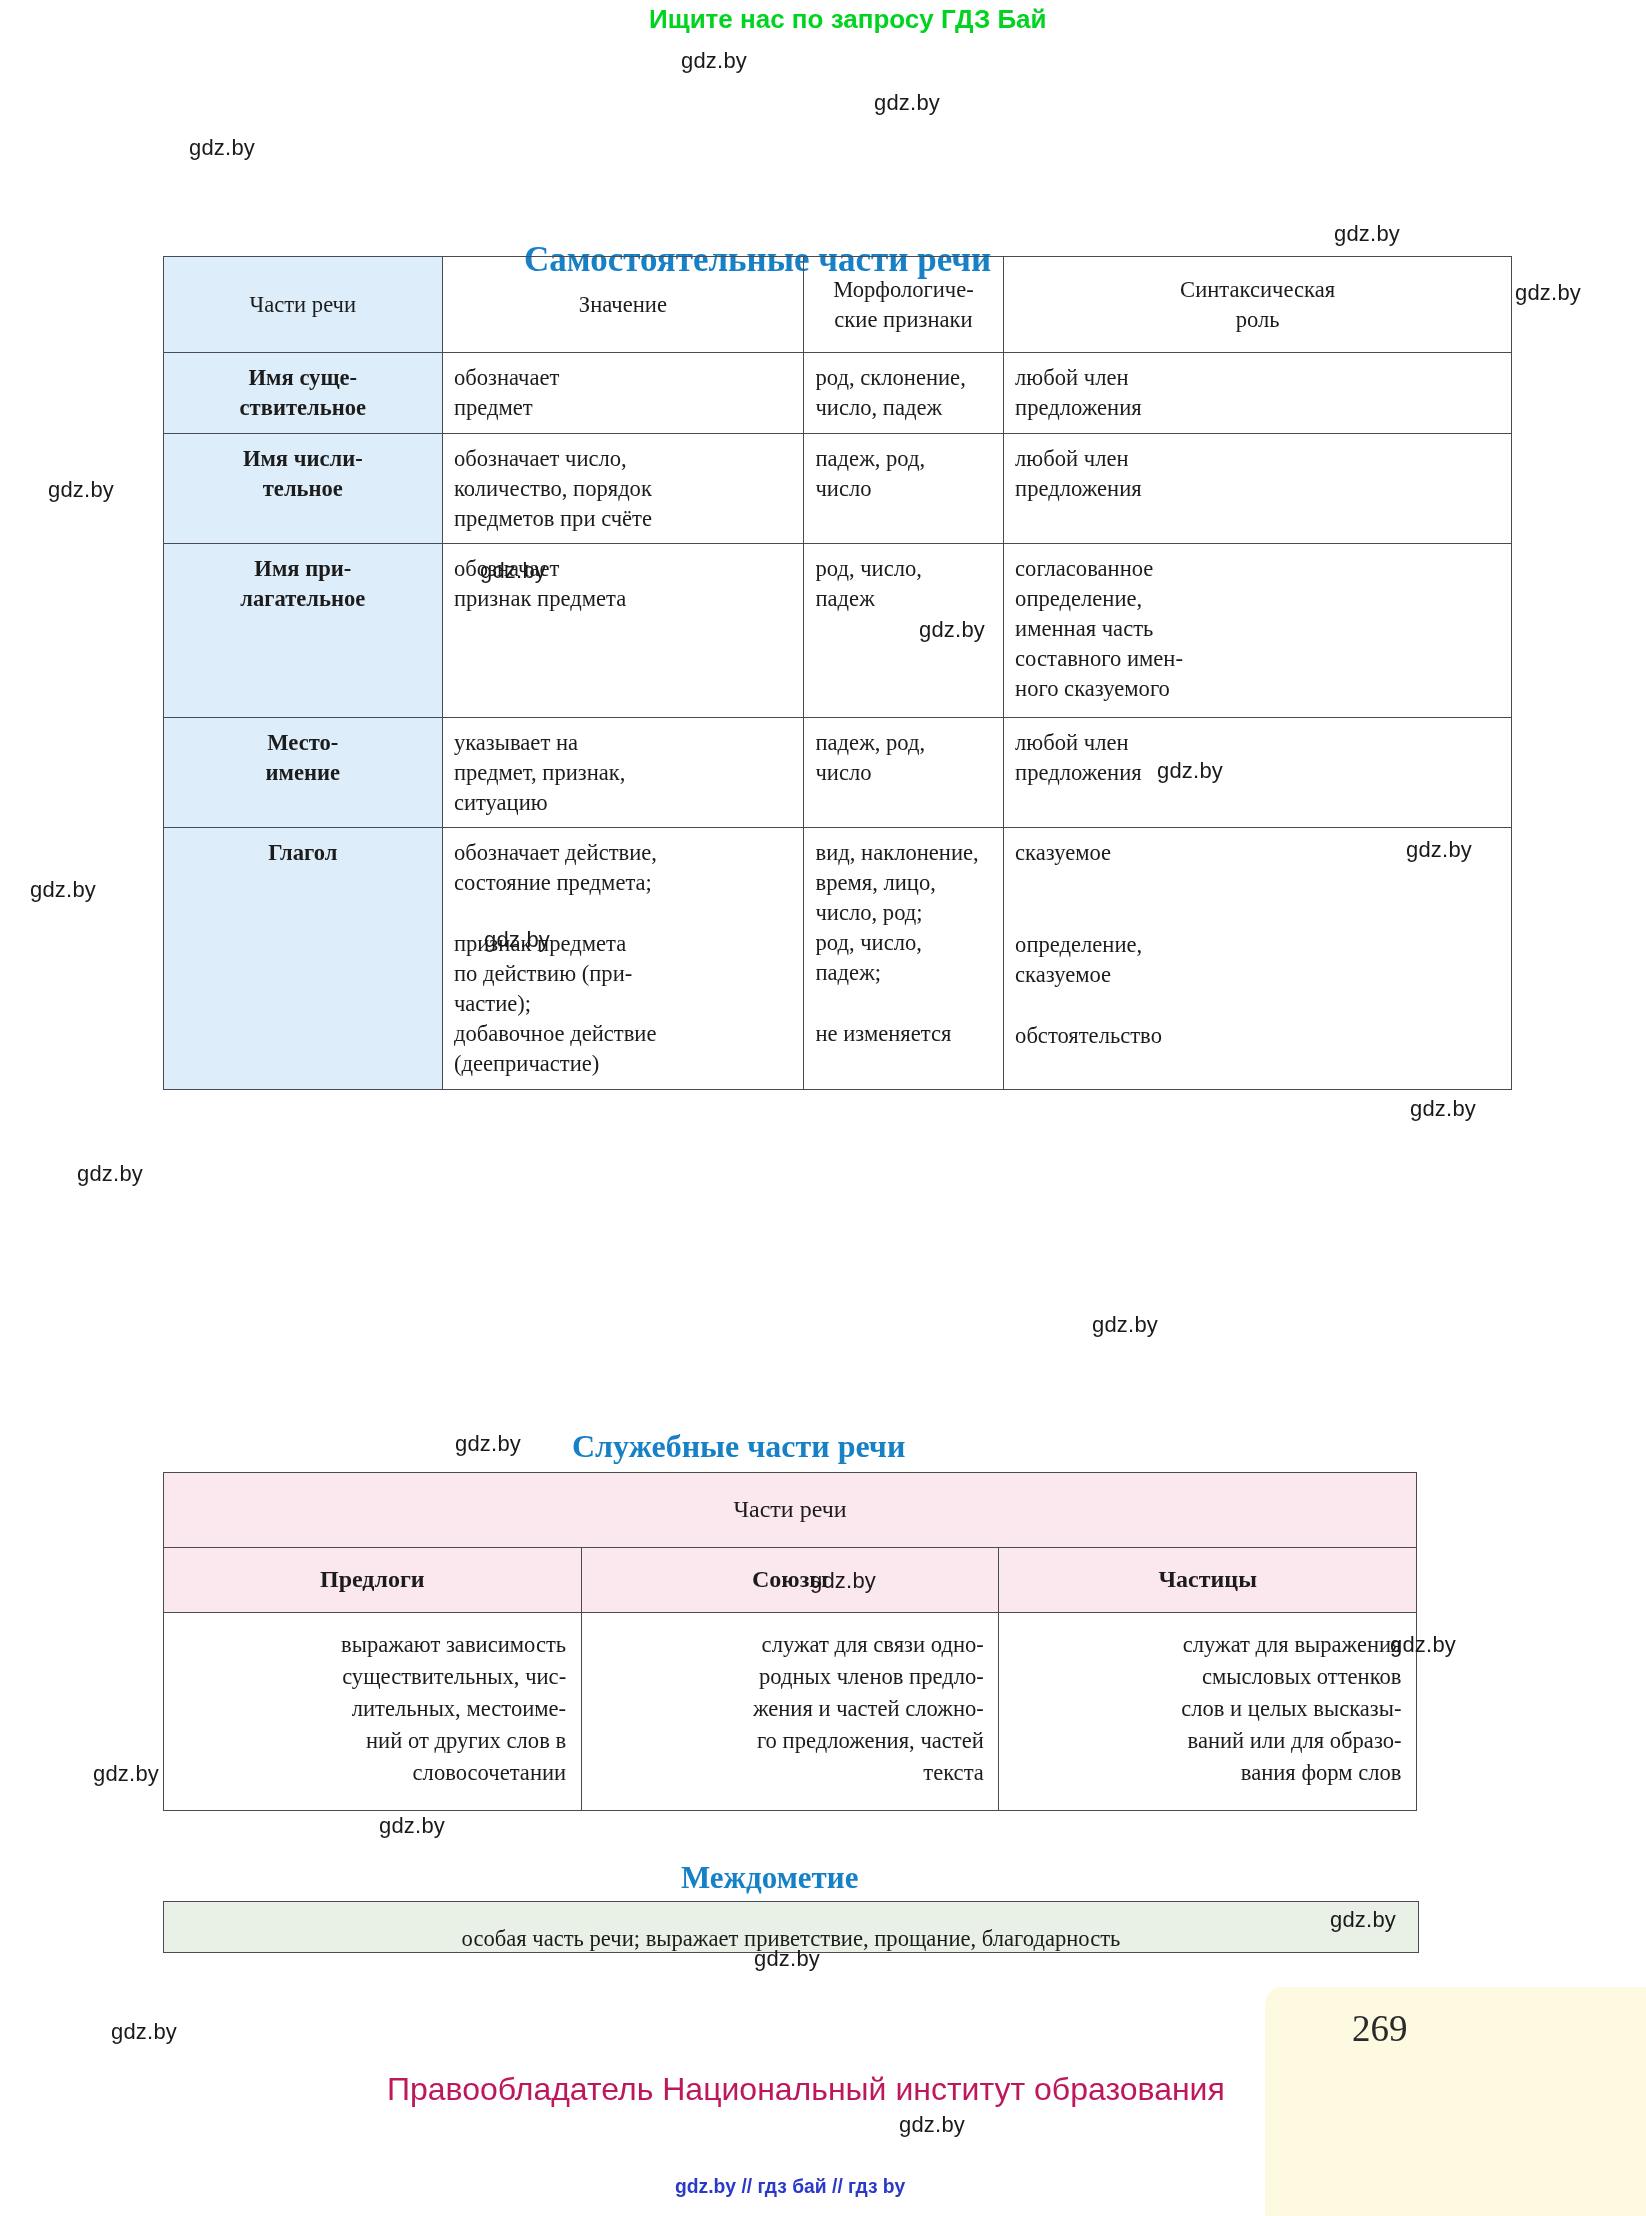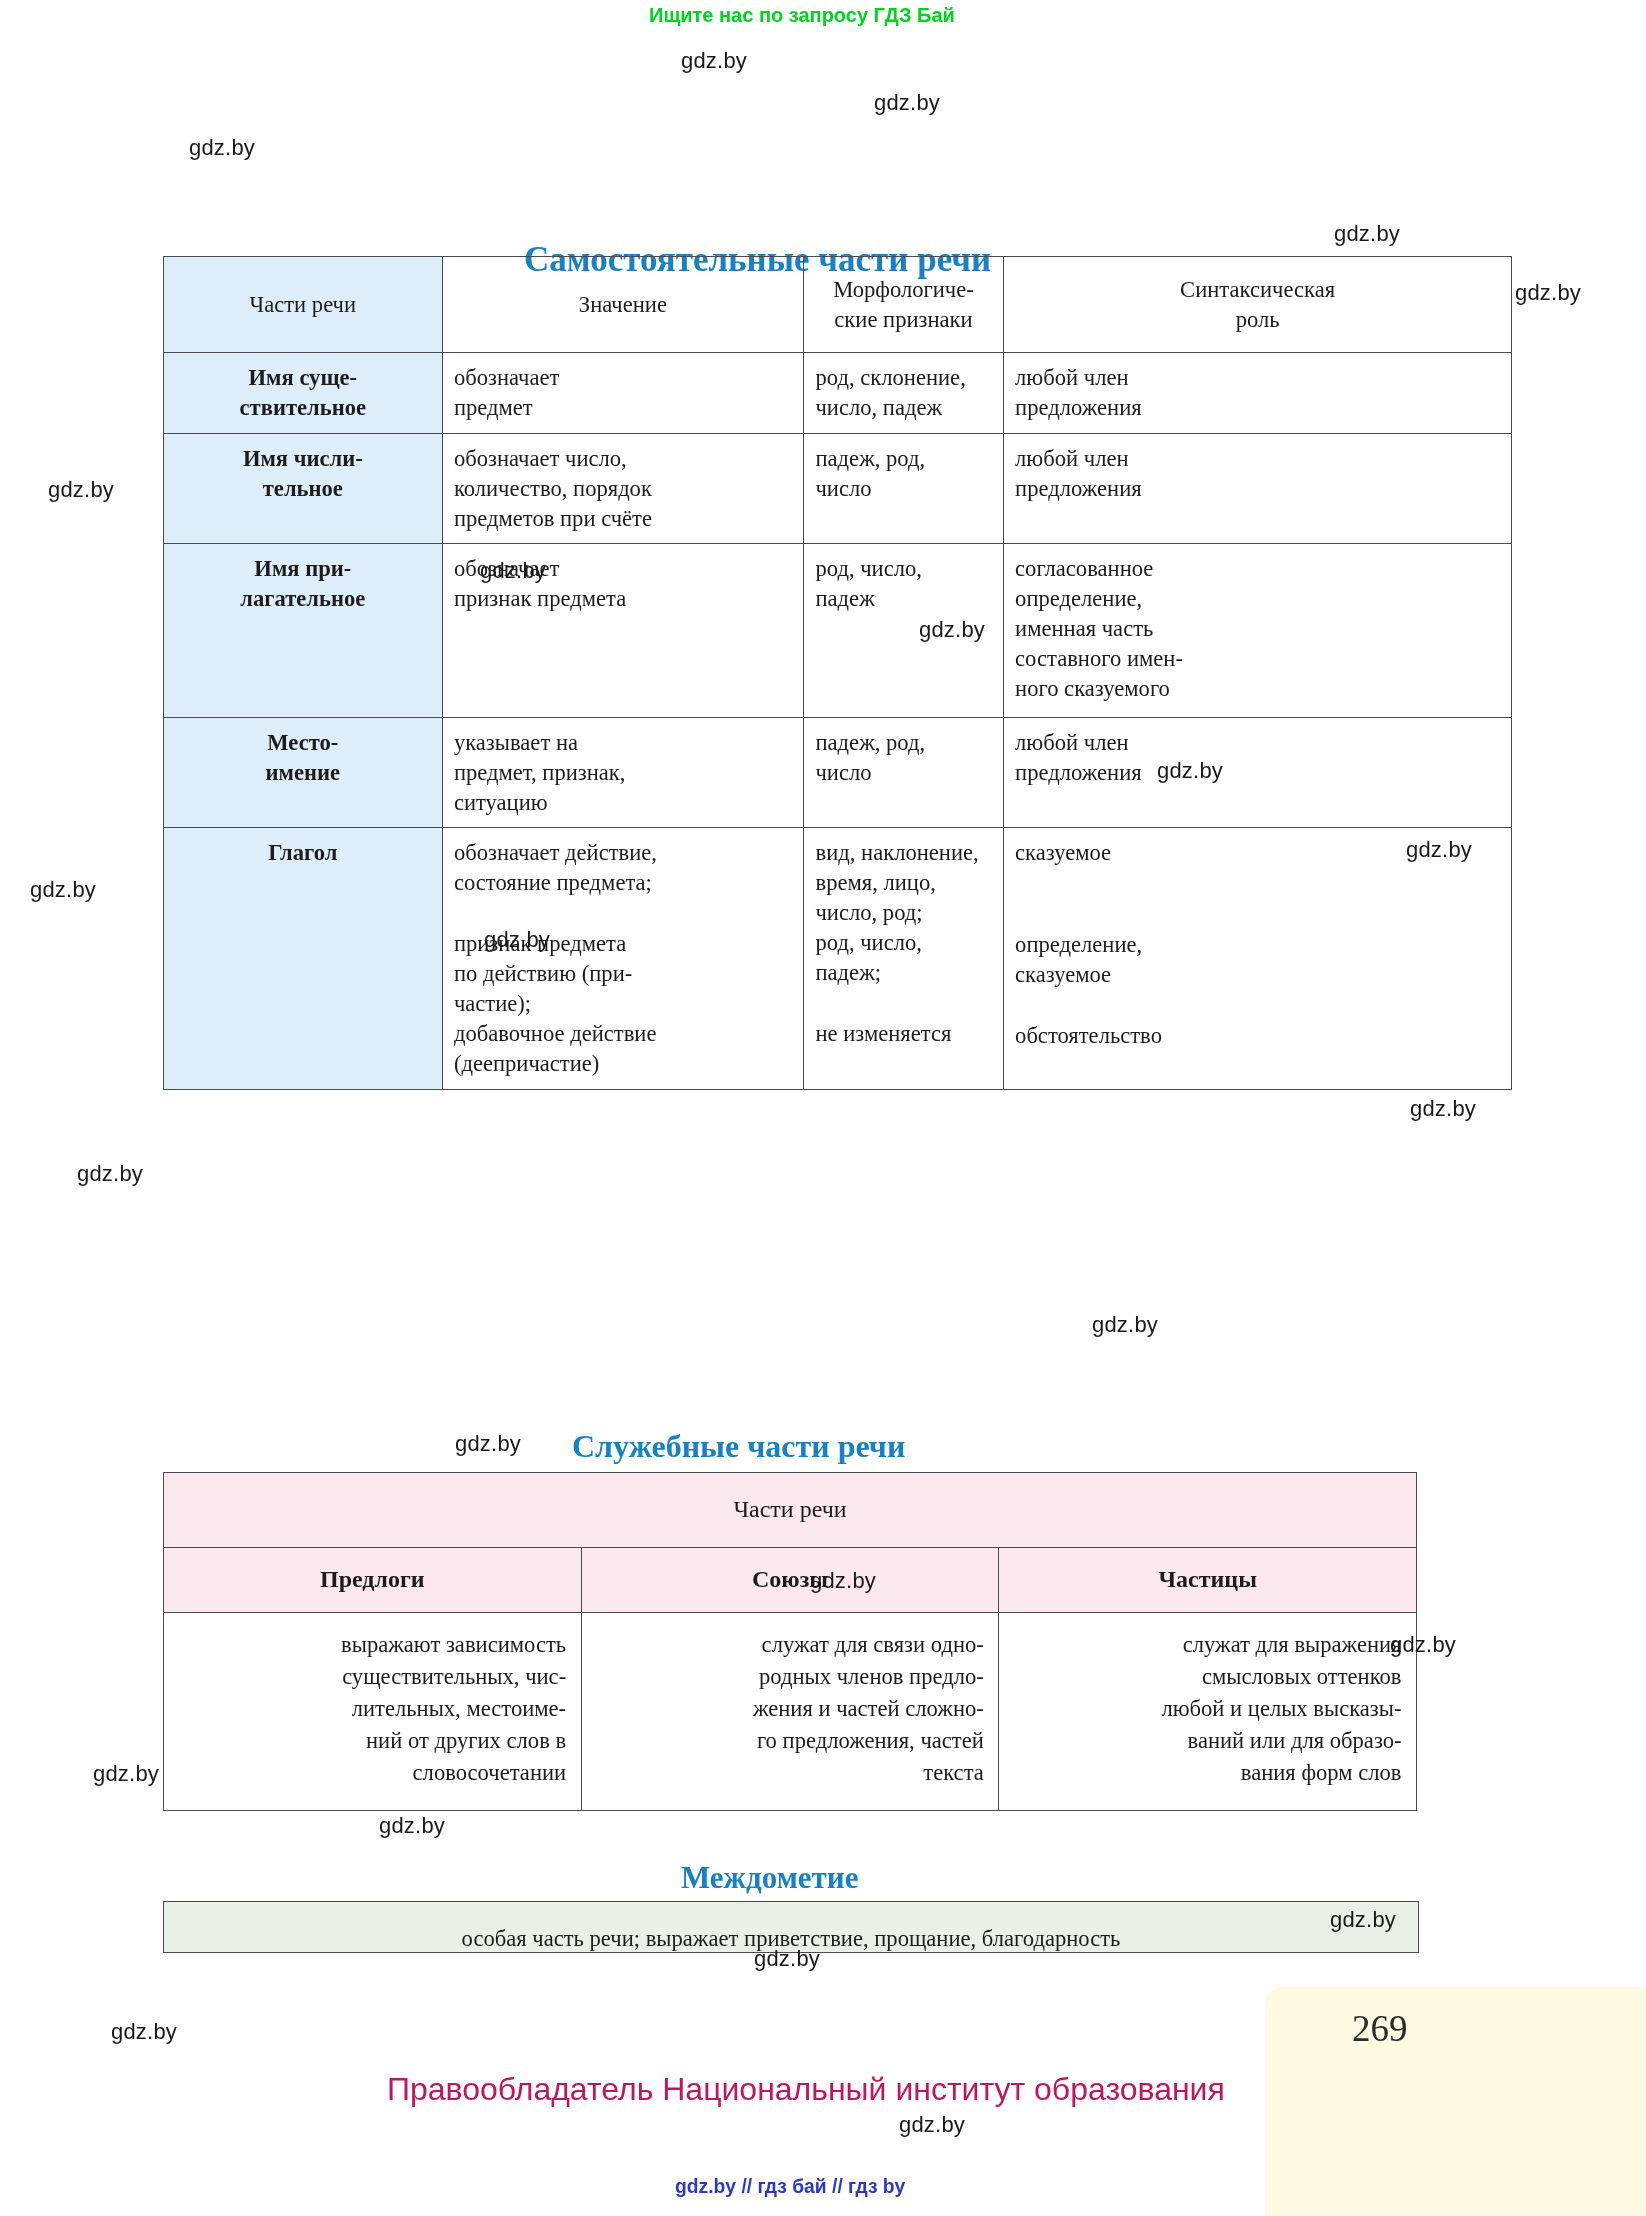--- a/index.html
+++ b/index.html
@@ -20,21 +20,21 @@
     position: absolute;
     font-family: "Liberation Sans", sans-serif;
     font-size: 22px;
     color: #1a1a1a;
     white-space: nowrap;
     letter-spacing: 0.2px;
   }
   .wm-green {
     position: absolute;
     font-family: "Liberation Sans", sans-serif;
-    font-size: 20px;
+    font-size: 26px;
     font-weight: bold;
     color: #00d420;
     white-space: nowrap;
   }
   .wm-footer-pink {
     position: absolute;
     font-family: "Liberation Sans", sans-serif;
     font-size: 32px;
     color: #be185d;
     white-space: nowrap;
@@ -307,21 +307,21 @@
       <td class="w2">
         <div>служат для связи одно-</div>
         <div>родных членов предло-</div>
         <div>жения и частей сложно-</div>
         <div>го предложения, частей</div>
         <div>текста</div>
       </td>
       <td class="w3">
         <div>служат для выражения</div>
         <div>смысловых  оттенков</div>
-        <div>любой и целых высказы-</div>
+        <div>слов и целых высказы-</div>
         <div>ваний или для образо-</div>
         <div>вания форм слов</div>
       </td>
     </tr>
   </tbody>
 </table>
 
 <div id="box-mezhd">
   <span>особая часть речи; выражает приветствие, прощание, благодарность</span>
 </div>

